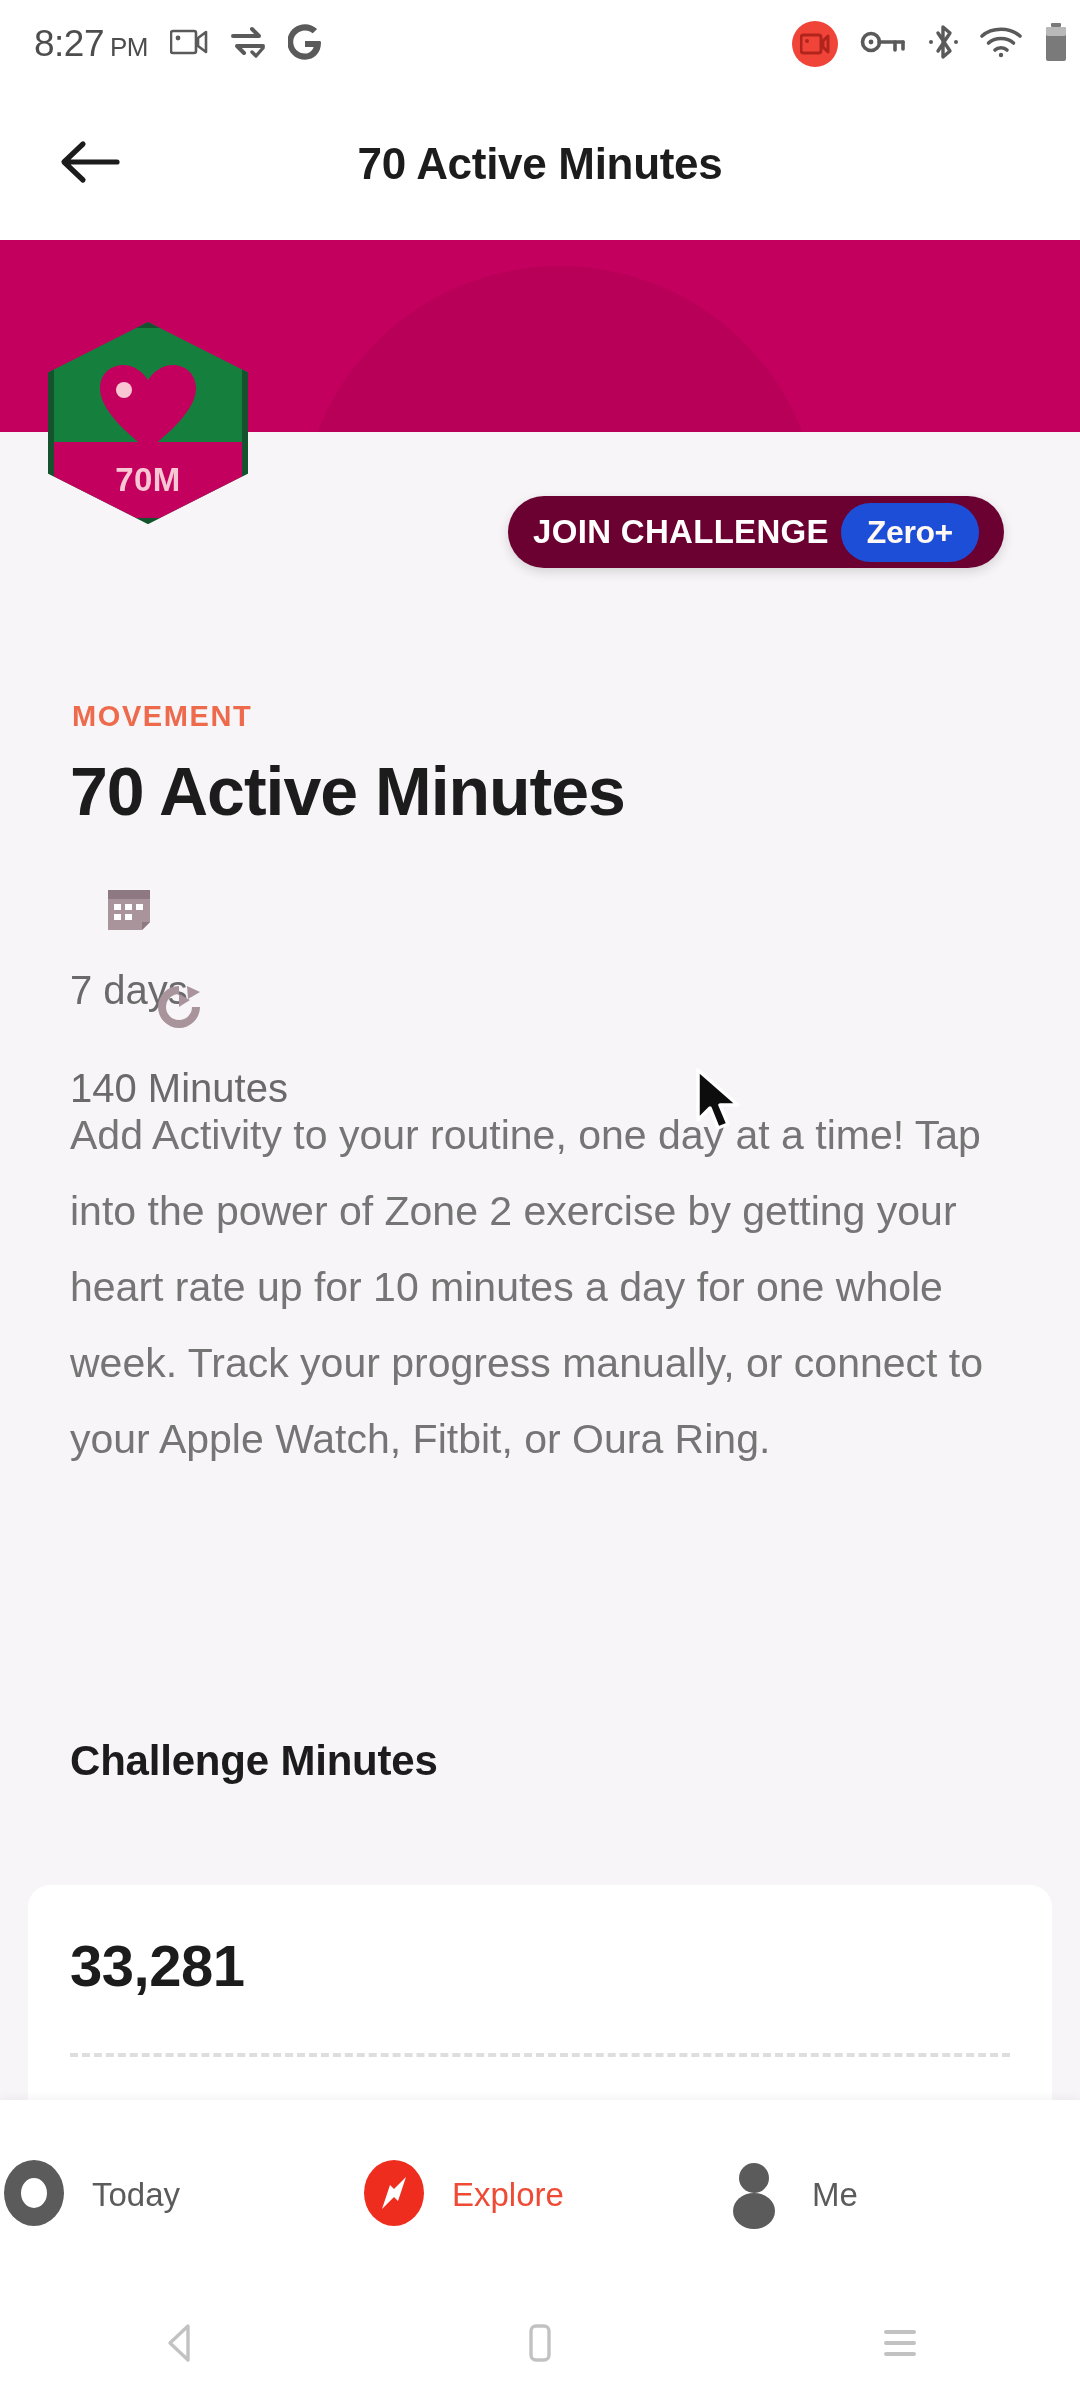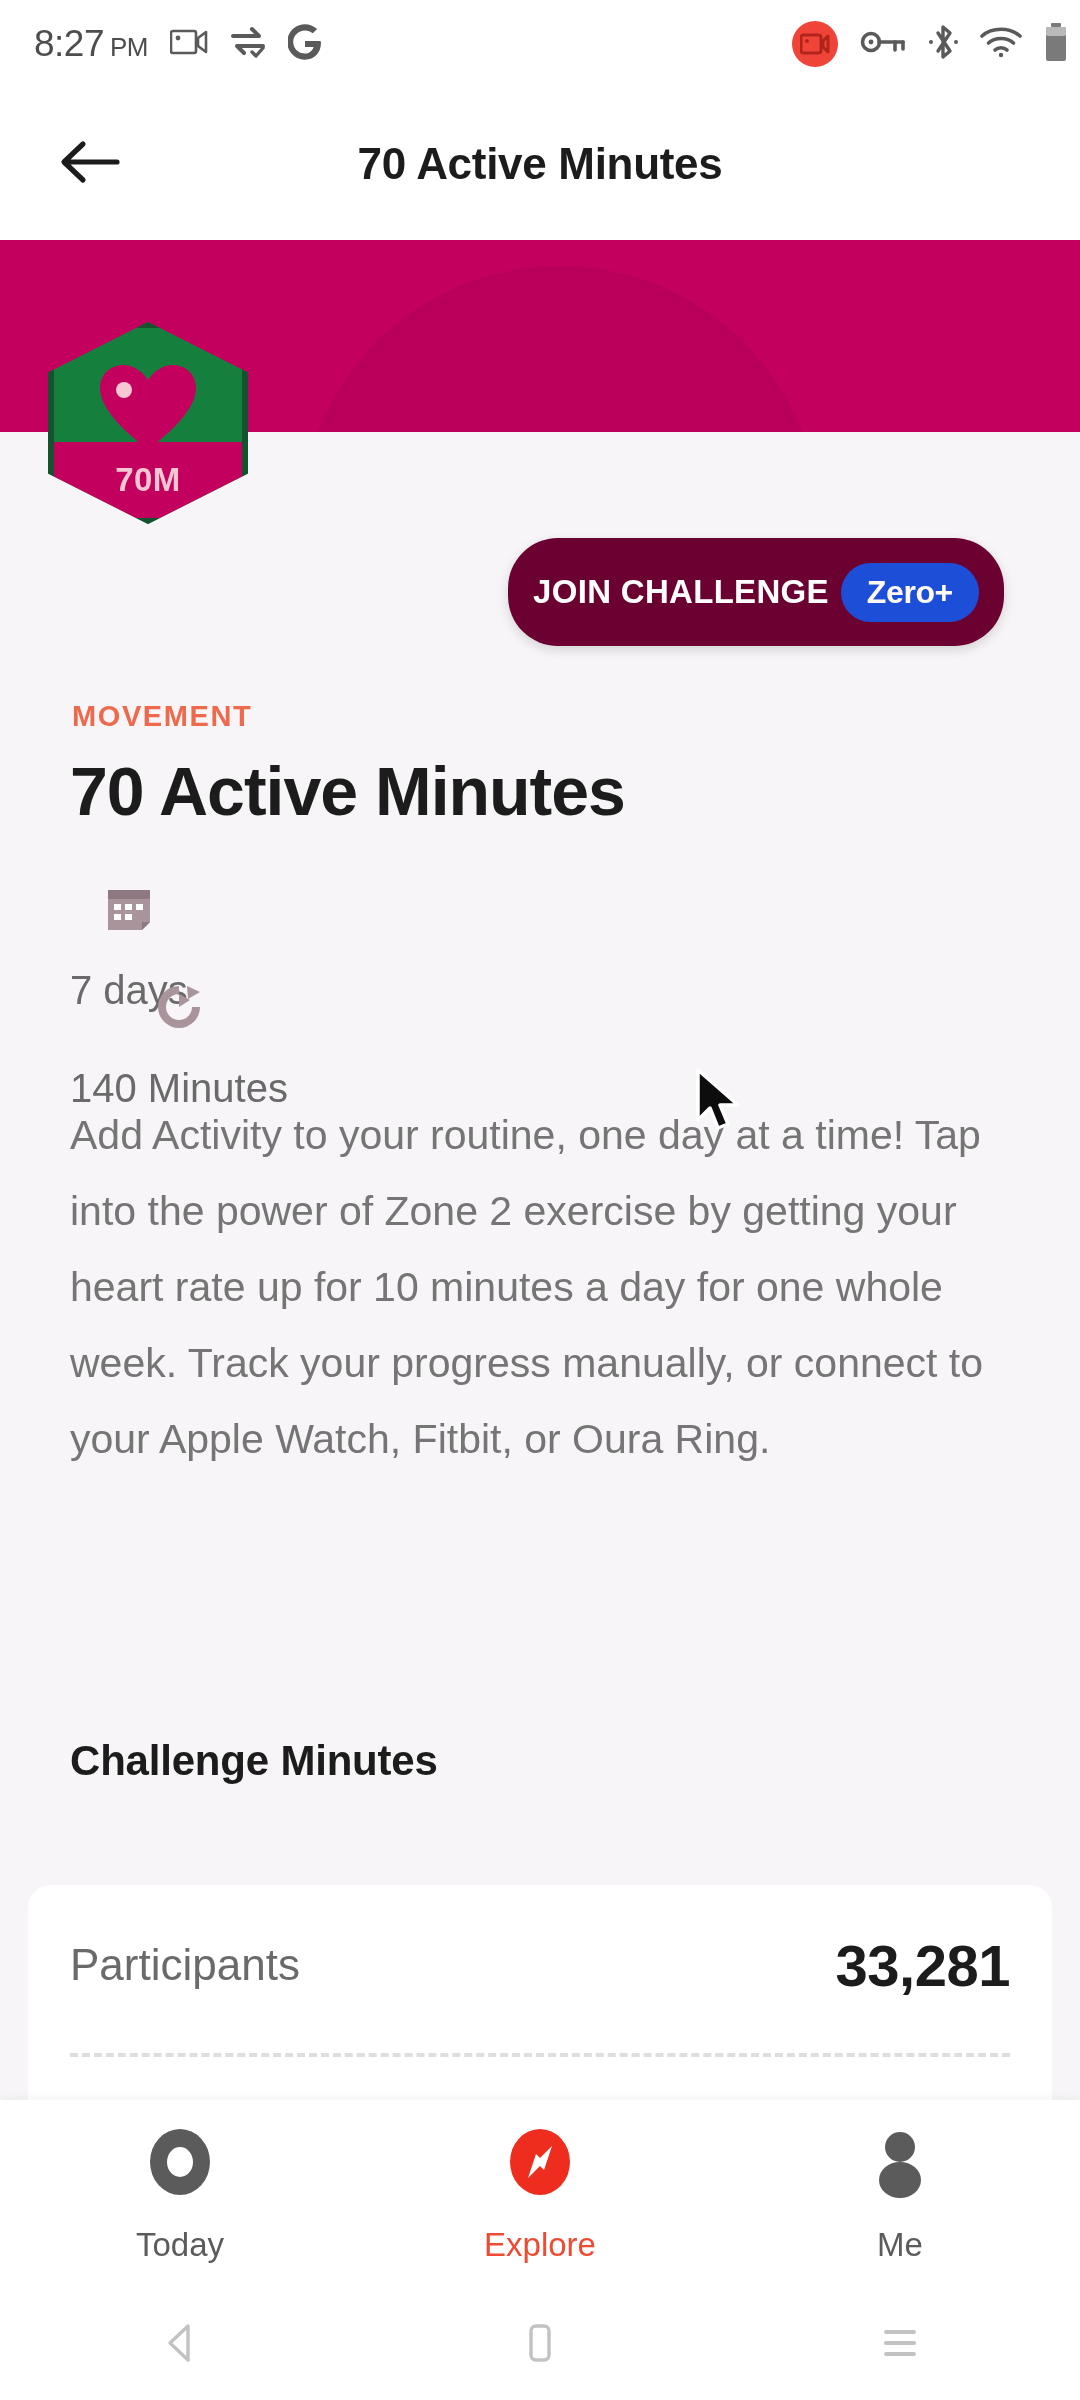--- a/index.html
+++ b/index.html
@@ -62,25 +62,24 @@
     background:#c4005f;
     display:flex; align-items:center; justify-content:center;
   }
   .badge-label {
     font-size:33px; font-weight:bold; color:#f9c6d4; letter-spacing:0.5px;
   }
   .badge-heart { position:absolute; left:50%; top:34px; transform:translateX(-50%); }
 
   
   .join-btn {
-    position:absolute; left:508px; top:496px; width:496px; height:108px;
+    position:absolute; left:508px; top:496px; width:496px; height:72px;
     background:#6b0131; border-radius:50px;
     display:flex; align-items:center; justify-content:center; gap:12px;
     box-shadow:0 4px 12px rgba(0,0,0,0.14);
-    margin-top:42px;
   }
   .join-label {
     font-size:33px; font-weight:bold; color:#ffffff;
     letter-spacing:0.3px;
   }
   .zero-pill {
     background:#1d4ed8; border-radius:34px;
     padding:11px 26px;
     font-size:32px; font-weight:bold; color:#fff8f3;
     letter-spacing:-0.4px;
@@ -132,21 +131,21 @@
     border-top:4px dashed #dedede;
   }
 
   
   .tabbar {
     position:absolute; left:0; bottom:110px; width:1080px; height:190px;
     background:#ffffff;
     display:flex; align-items:center;
     box-shadow:0 -2px 10px rgba(0,0,0,0.05);
   }
-  .tab { flex:1; display:flex; flex-direction:column; align-items:center; gap:24px; }
+  .tab { flex:1; display:flex; align-items:center; gap:24px; }
   .tab-label { font-size:33px; color:#5b5b5b; }
   .tab-label.active { color:#ef4a34; }
 
   
   .navbar {
     position:absolute; left:0; bottom:0; width:1080px; height:110px;
     background:#ffffff; display:flex; align-items:center;
   }
   .nav-btn { flex:1; display:flex; align-items:center; justify-content:center; }
 
@@ -288,21 +287,20 @@
       </span>
       <span class="meta-text">140 Minutes</span>
     </div>
 
     <div class="desc">Add Activity to your routine, one day at a time! Tap into the power of Zone 2 exercise by getting your heart rate up for 10 minutes a day for one whole week. Track your progress manually, or connect to your Apple Watch, Fitbit, or Oura Ring.</div>
 
     <div class="section-title">Challenge Minutes</div>
 
     <div class="num-card">
       <div class="num-row">
-        <span class="num-label">Participants</span>
         <span class="num-value">33,281</span>
       </div>
       <div class="dashed"></div>
     </div>
 
   </div>
 
   <div class="tabbar">
     <div class="tab">
       <span>

